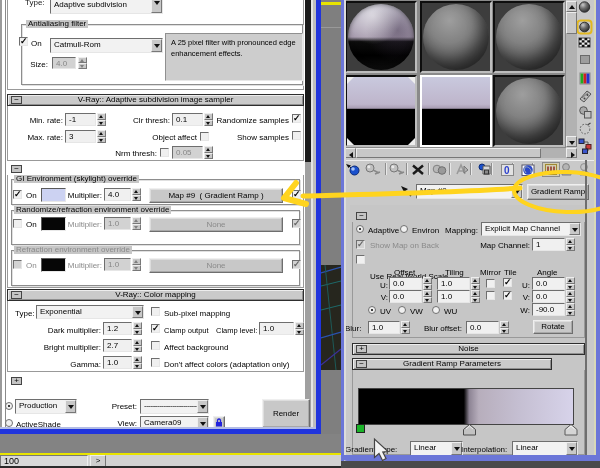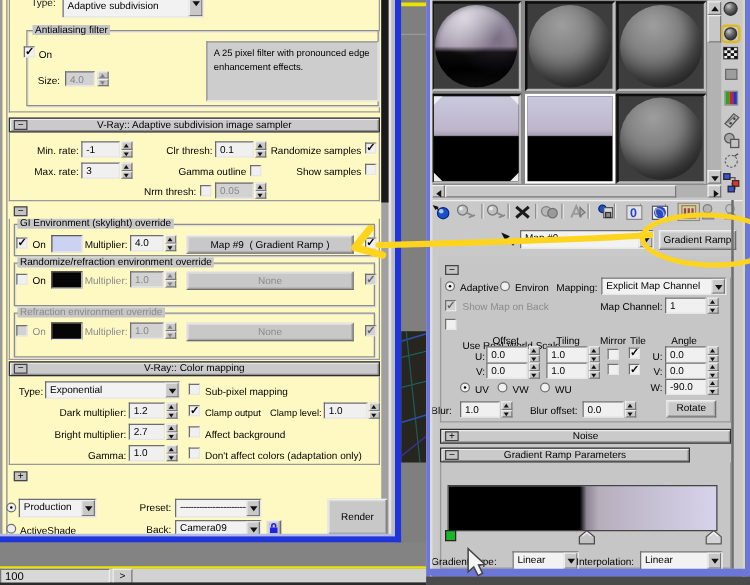--- a/index.html
+++ b/index.html
@@ -25,37 +25,38 @@
 .da::after{content:"";position:absolute;left:2px;top:4px;border-left:3px solid transparent;border-right:3px solid transparent;border-top:4px solid #111}
 .btn{position:absolute;background:#c8c8c8;border:1px solid;border-color:#efefef #6e6e6e #6e6e6e #efefef;box-shadow:inset -1px -1px 0 #a8a8a8,inset 1px 1px 0 #ddd;font-size:8px;text-align:center;white-space:nowrap}
 .gb{position:absolute;border:1px solid #8d8d8d;box-shadow:1px 1px 0 #e0e0e0 inset,1px 1px 0 #e0e0e0}
 .gt{position:absolute;background:#c6c6c6;padding:0 2px;font-size:8px;line-height:8px;white-space:nowrap}
 .hdr{position:absolute;background:#cacaca;border:1px solid #2e2e2e;box-shadow:inset 1px 1px 0 #ededed,inset -1px -1px 0 #909090;font-size:8px;text-align:center;line-height:10px;height:12px}
 .hbx{position:absolute;width:11px;height:8px;background:#c4c4c4;border:1px solid #444;font-size:8px;line-height:6px;text-align:center}
 .cbox{position:absolute;border:1px solid #999;border-top:none}
 </style></head>
 <body>
 
-<div class="abs" id="ldlg" style="left:0;top:0;width:316px;height:429px;background:#fef9c3;overflow:hidden">
+<div class="abs" id="ldlg" style="left:0;top:0;width:316px;height:429px;background:#ffffff;overflow:hidden">
   <div class="abs" style="left:0;top:0;width:2px;height:429px;background:#9a9a9a"></div>
   <div class="abs" style="left:5px;top:0;width:1px;height:429px;background:#8a8a8a"></div>
 
   <div class="abs" style="left:305px;top:0;width:6px;height:429px;background:#a0a0a0"></div>
   <div class="abs" style="left:305px;top:0;width:6px;height:162px;background:#1a1a1a"></div>
   <div class="abs" style="left:311px;top:0;width:2px;height:429px;background:#e4e4e4"></div>
   <div class="abs" style="left:313px;top:0;width:3px;height:429px;background:#bdbdbd"></div>
 
   <div class="lbl" style="left:25px;top:-2px;color:#222">Type:</div>
   <div class="dd" style="left:50px;top:-5px;width:113px;height:19px;line-height:17px">Adaptive subdivision<span class="da"></span></div>
   <div class="cbox" style="left:7px;top:-20px;width:297px;height:110px"></div>
 
   <div class="gb" style="left:21px;top:24px;width:282px;height:61px"></div>
   <div class="gt" style="left:26px;top:20px">Antialiasing filter</div>
   <div class="chk" style="left:19px;top:37px">✓</div>
   <div class="lbl" style="left:31px;top:39px">On</div>
+  <div class="dd" style="left:50px;top:38px;width:113px;height:15px">Catmull-Rom<span class="da"></span></div>
   <div class="lbl rl" style="left:0px;top:60px;width:48px">Size:</div>
   <div class="ed d" style="left:52px;top:57px;width:24px;height:12px">4.0</div>
   <div class="sp d" style="left:78px;top:57px;height:12px">
       <i class="u"></i>
       <i class="dn"></i>
     </div>
   <div class="abs" style="left:165px;top:33px;width:138px;height:48px;background:#cdcdcd;border:1px solid;border-color:#909090 #e8e8e8 #e8e8e8 #909090"></div>
   <div class="lbl" style="left:171px;top:38px;font-size:7.5px">A 25 pixel filter with pronounced edge</div>
   <div class="lbl" style="left:171px;top:49px;font-size:7.5px">enhancement effects.</div>
 
@@ -75,21 +76,21 @@
       <i class="u"></i>
       <i class="dn"></i>
     </div>
 
   <div class="lbl rl" style="left:100px;top:116px;width:70px">Clr thresh:</div>
   <div class="ed" style="left:172px;top:113px;width:31px">0.1</div>
   <div class="sp" style="left:204px;top:113px">
       <i class="u"></i>
       <i class="dn"></i>
     </div>
-  <div class="lbl rl" style="left:100px;top:133px;width:97px">Gamma outline</div>
+  <div class="lbl rl" style="left:100px;top:133px;width:97px">Object affect</div>
   <div class="chk" style="left:200px;top:132px"></div>
   <div class="lbl rl" style="left:100px;top:149px;width:57px">Nrm thresh:</div>
   <div class="chk" style="left:160px;top:148px"></div>
   <div class="ed d" style="left:172px;top:146px;width:31px">0.05</div>
   <div class="sp" style="left:204px;top:146px">
       <i class="u"></i>
       <i class="dn"></i>
     </div>
 
   <div class="lbl rl" style="left:200px;top:116px;width:89px">Randomize samples</div>
@@ -185,21 +186,21 @@
   <div class="lbl" style="left:164px;top:360px">Don't affect colors (adaptation only)</div>
 
   <div class="hbx" style="left:11px;top:377px">+</div>
 
   <div class="radio on" style="left:5px;top:402px"></div>
   <div class="dd" style="left:15px;top:399px;width:62px;height:15px">Production<span class="da"></span></div>
   <div class="radio" style="left:5px;top:419px"></div>
   <div class="lbl" style="left:16px;top:420px">ActiveShade</div>
   <div class="lbl rl" style="left:90px;top:402px;width:47px">Preset:</div>
   <div class="dd" style="left:140px;top:399px;width:69px;height:15px;letter-spacing:-.5px">--------------------------<span class="da"></span></div>
-  <div class="lbl rl" style="left:90px;top:419px;width:47px">Back:</div>
+  <div class="lbl rl" style="left:90px;top:419px;width:47px">View:</div>
   <div class="dd" style="left:140px;top:416px;width:69px;height:15px">Camera09<span class="da"></span></div>
   <div class="btn" style="left:213px;top:416px;width:12px;height:14px"><svg width="8" height="10" style="margin-top:1px">
         <path d="M2.5 4 V2.5 a1.5 1.5 0 0 1 3 0 V4" fill="none" stroke="#2222dd" stroke-width="1.3"></path>
         <rect x="1" y="4" width="6" height="4.5" fill="#2222dd"></rect>
       </svg></div>
   <div class="btn" style="left:262px;top:399px;width:48px;height:29px;line-height:27px">Render</div>
 </div>
 
 <div class="abs" style="left:316px;top:0;width:5px;height:434px;background:#2034dc"></div>
 <div class="abs" style="left:0;top:429px;width:321px;height:5px;background:#2034dc"></div>

